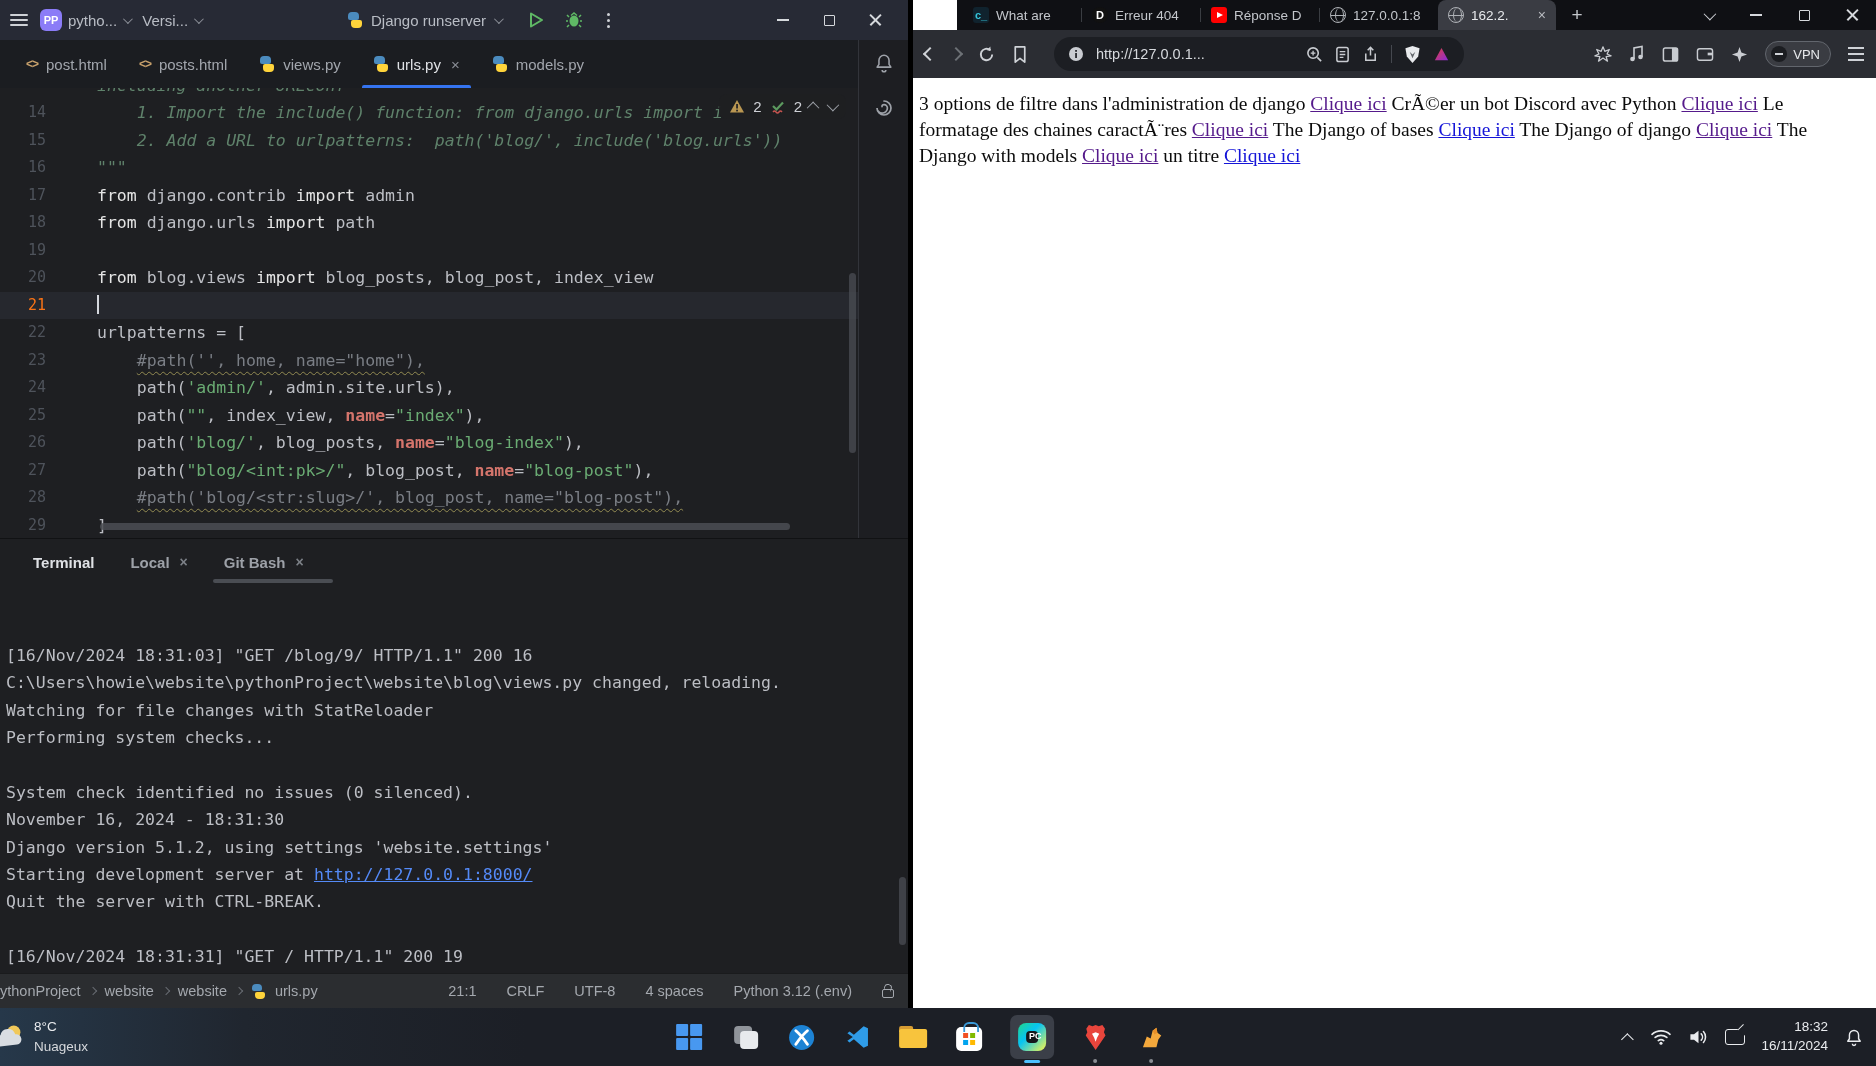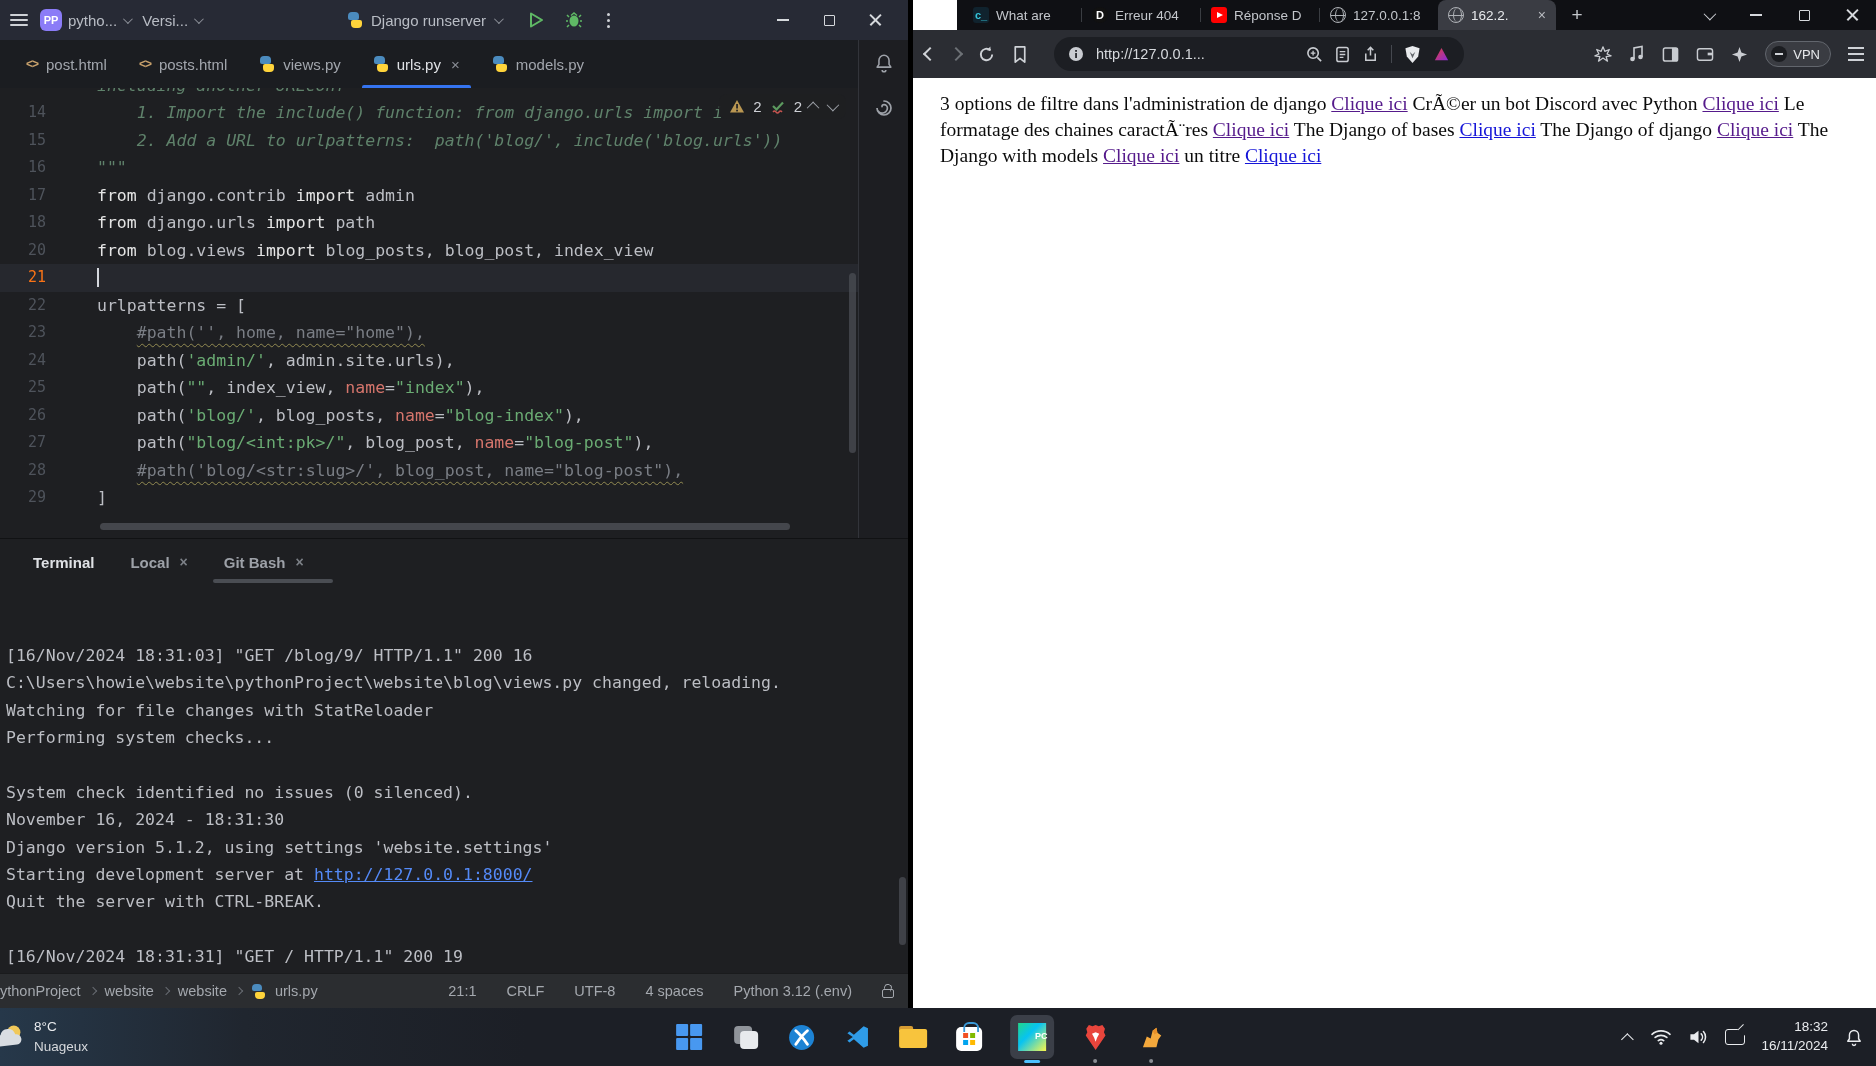--- a/index.html
+++ b/index.html
@@ -46,21 +46,21 @@
   .code-row.current { background:#26282e; }
   .code-row.current .gut { color:#f97316; }
   .gut { width:92px; padding-right:46px; text-align:right; color:#4e535b; font-size:15px; flex:none; }
   .ctext { padding-left:5px; white-space:pre; }
   .partial { height:11px; overflow:hidden; }
   .partial .inner { margin-top:-16px; }
   .sg-doc { color:#5f826b; font-style:italic; }
   .sg-kw { color:#e5e5e5; }
   .sg-str { color:#6aab73; }
   .sg-pl { color:#bcbec4; }
-  .sg-par { color:#d5756c; }
+  .sg-par { color:#d5756c;font-weight:bold; }
   .sg-cm { color:#7a7e85; text-decoration:underline wavy #938b52 1px; text-underline-offset:5px; }
   .caret { display:inline-block; width:2px; height:19px; background:#d4d7dd; vertical-align:middle; margin-top:-3px; }
   #insp-widget { position:absolute; top:6px; right:12px; display:flex; align-items:center; gap:8px; background:rgba(30,31,34,.92); border-radius:8px; padding:4px 10px; font-family:"Liberation Sans",sans-serif; font-size:15px; color:#ced0d6; }
   .chev-btn { width:9px; height:9px; border-right:1.8px solid #9da1a8; border-bottom:1.8px solid #9da1a8; display:inline-block; }
   .chev-up { transform:rotate(-135deg) translateY(-2px); }
   .chev-dn { transform:rotate(45deg) translateY(-2px); }
   #ed-vthumb { position:absolute; right:2px; top:185px; width:7px; height:180px; background:#4b4e54; border-radius:4px; opacity:.75; }
   #ed-hthumb { position:absolute; left:100px; bottom:8px; width:690px; height:7px; background:#4b4e54; border-radius:4px; opacity:.85; }
 
   #pc-stripe { width:50px; flex:none; background:#1d1e22; border-left:1px solid #32343a; display:flex; flex-direction:column; align-items:center; padding-top:12px; gap:22px; margin-top:-48px; }
@@ -111,37 +111,37 @@
   #addr-pill { width:410px; height:34px; border-radius:17px; background:#1c1e23; display:flex; align-items:center; padding:0 14px; gap:12px; margin-left:10px; }
   #addr-text { color:#d6d9dd; font-size:14.5px; flex:1; }
   .pill-div { width:1px; height:18px; background:#45484f; }
   #b-right-icons { margin-left:auto; display:flex; align-items:center; gap:17px; }
   #vpn-pill { height:26px; border-radius:13px; border:1px solid #62666d; background:#3a3c42; display:flex; align-items:center; gap:6px; padding:0 10px 0 5px; color:#e8eaed; font-size:13px; cursor:pointer; }
   #vpn-dot { width:16px; height:16px; border-radius:50%; background:#1b1d21; position:relative; }
   #vpn-dot:before { content:""; position:absolute; left:4px; top:7px; width:8px; height:2px; background:#cfd2d7; }
   .hamb { display:flex; flex-direction:column; gap:4px; cursor:pointer; }
   .hamb div { width:16px; height:2px; background:#cfd2d7; }
 
-  #b-content { flex:1; background:#fff; padding:13px 10px 0 27px; font-family:"Liberation Serif",serif; font-size:19.5px; line-height:26px; color:#0b0b0b; }
+  #b-content { flex:1; background:#fff; padding:13px 10px 0 6px; font-family:"Liberation Serif",serif; font-size:19.5px; line-height:26px; color:#0b0b0b; }
   .lk { text-decoration:underline; cursor:pointer; }
   .lk.visited { color:#551a8b; }
   .lk.unvisited { color:#1515d8; }
 
   
   #taskbar { position:absolute; left:0; bottom:0; width:1876px; height:58px; background:linear-gradient(90deg,#26384a 0%,#20262f 13%,#1c1f26 28%,#1c1f26 100%); display:flex; align-items:center; }
   #weather { display:flex; align-items:center; gap:6px; padding-left:0; cursor:pointer; }
   #weather svg { margin-left:-10px; }
   #weather .wcol { display:flex; flex-direction:column; line-height:1.45; font-size:13.5px; }
   #w-temp { color:#e9ebee; } #w-desc { color:#d5d8dc; }
   #dock { position:absolute; left:50%; top:0; height:58px; transform:translateX(-2%); display:flex; align-items:center; gap:24px; margin-left:-255px; }
   .dock-item { position:relative; height:58px; display:flex; align-items:center; justify-content:center; width:32px; cursor:pointer; }
   .dock-dot { position:absolute; bottom:3px; left:50%; margin-left:-2px; width:4px; height:4px; border-radius:2px; background:#8a8d93; }
   .dock-pill { position:absolute; bottom:3px; left:50%; margin-left:-8px; width:16px; height:3px; border-radius:2px; background:#4cc2ff; }
   .pc-tile { width:44px; height:44px; background:#3b3f48; border-radius:7px; display:flex; align-items:center; justify-content:center; }
-  .pc-logo { width:28px; height:28px; border-radius:0; background:linear-gradient(135deg,#21d789,#07c3f2 40%,#fcf84a); padding:14px; }
+  .pc-logo { width:28px; height:28px; border-radius:8px; background:linear-gradient(135deg,#21d789,#07c3f2 40%,#fcf84a); padding:8px; }
   .pc-logo .in { width:100%; height:100%; border-radius:4px; background:#15171b; color:#fff; font-size:9px; font-weight:bold; display:flex; flex-direction:column; align-items:flex-start; justify-content:center; padding-left:3px; }
   .pc-logo .in i { display:block; width:8px; height:2px; background:#fff; margin-top:2px; }
   .start-ic { display:grid; grid-template-columns:12px 12px; grid-template-rows:12px 12px; gap:2px; }
   .start-ic div { background:#4898f0; border-radius:1px; }
   .stack-ic { position:relative; width:26px; height:26px; }
   .stack-ic .b1 { position:absolute; left:2px; top:2px; width:18px; height:18px; background:#90949a; border-radius:4px; }
   .stack-ic .b2 { position:absolute; left:8px; top:7px; width:18px; height:18px; background:#e8eaed; border-radius:4px; }
   .folder-ic { position:relative; width:28px; height:22px; }
   .folder-ic .back { position:absolute; left:0; top:0; width:14px; height:6px; background:#d79c33; border-radius:2px 2px 0 0; }
   .folder-ic .front { position:absolute; left:0; top:3px; width:28px; height:19px; background:#f8c43d; border-radius:2px; }
@@ -259,20 +259,21 @@
             <div class="code-row partial">
               <span class="gut"></span>
               <span class="ctext inner"><span class="sg-doc">including another URLconf</span></span>
             </div>
             <div id="code-lines">
                 <div class="code-row"><span class="gut">14</span><span class="ctext"><span class="sg-doc">    1. Import the include() function: from django.urls import i</span></span></div>
                 <div class="code-row"><span class="gut">15</span><span class="ctext"><span class="sg-doc">    2. Add a URL to urlpatterns:  path('blog/', include('blog.urls'))</span></span></div>
                 <div class="code-row"><span class="gut">16</span><span class="ctext"><span class="sg-doc">"""</span></span></div>
                 <div class="code-row"><span class="gut">17</span><span class="ctext"><span class="sg-kw">from</span><span class="sg-pl"> django.contrib </span><span class="sg-kw">import</span><span class="sg-pl"> admin</span></span></div>
                 <div class="code-row"><span class="gut">18</span><span class="ctext"><span class="sg-kw">from</span><span class="sg-pl"> django.urls </span><span class="sg-kw">import</span><span class="sg-pl"> path</span></span></div>
+                <div class="code-row"><span class="gut">19</span><span class="ctext"></span></div>
                 <div class="code-row"><span class="gut">20</span><span class="ctext"><span class="sg-kw">from</span><span class="sg-pl"> blog.views </span><span class="sg-kw">import</span><span class="sg-pl"> blog_posts, blog_post, index_view</span></span></div>
                 <div class="code-row current"><span class="gut">21</span><span class="ctext"><span class="caret"></span></span></div>
                 <div class="code-row"><span class="gut">22</span><span class="ctext"><span class="sg-pl">urlpatterns = [</span></span></div>
                 <div class="code-row"><span class="gut">23</span><span class="ctext"><span class="sg-pl">    </span><span class="sg-cm">#path('', home, name="home"),</span></span></div>
                 <div class="code-row"><span class="gut">24</span><span class="ctext"><span class="sg-pl">    path(</span><span class="sg-str">'admin/'</span><span class="sg-pl">, admin.site.urls),</span></span></div>
                 <div class="code-row"><span class="gut">25</span><span class="ctext"><span class="sg-pl">    path(</span><span class="sg-str">""</span><span class="sg-pl">, index_view, </span><span class="sg-par">name</span><span class="sg-pl">=</span><span class="sg-str">"index"</span><span class="sg-pl">),</span></span></div>
                 <div class="code-row"><span class="gut">26</span><span class="ctext"><span class="sg-pl">    path(</span><span class="sg-str">'blog/'</span><span class="sg-pl">, blog_posts, </span><span class="sg-par">name</span><span class="sg-pl">=</span><span class="sg-str">"blog-index"</span><span class="sg-pl">),</span></span></div>
                 <div class="code-row"><span class="gut">27</span><span class="ctext"><span class="sg-pl">    path(</span><span class="sg-str">"blog/&lt;int:pk&gt;/"</span><span class="sg-pl">, blog_post, </span><span class="sg-par">name</span><span class="sg-pl">=</span><span class="sg-str">"blog-post"</span><span class="sg-pl">),</span></span></div>
                 <div class="code-row"><span class="gut">28</span><span class="ctext"><span class="sg-pl">    </span><span class="sg-cm">#path('blog/&lt;str:slug&gt;/', blog_post, name="blog-post"),</span></span></div>
                 <div class="code-row"><span class="gut">29</span><span class="ctext"><span class="sg-pl">]</span></span></div>

